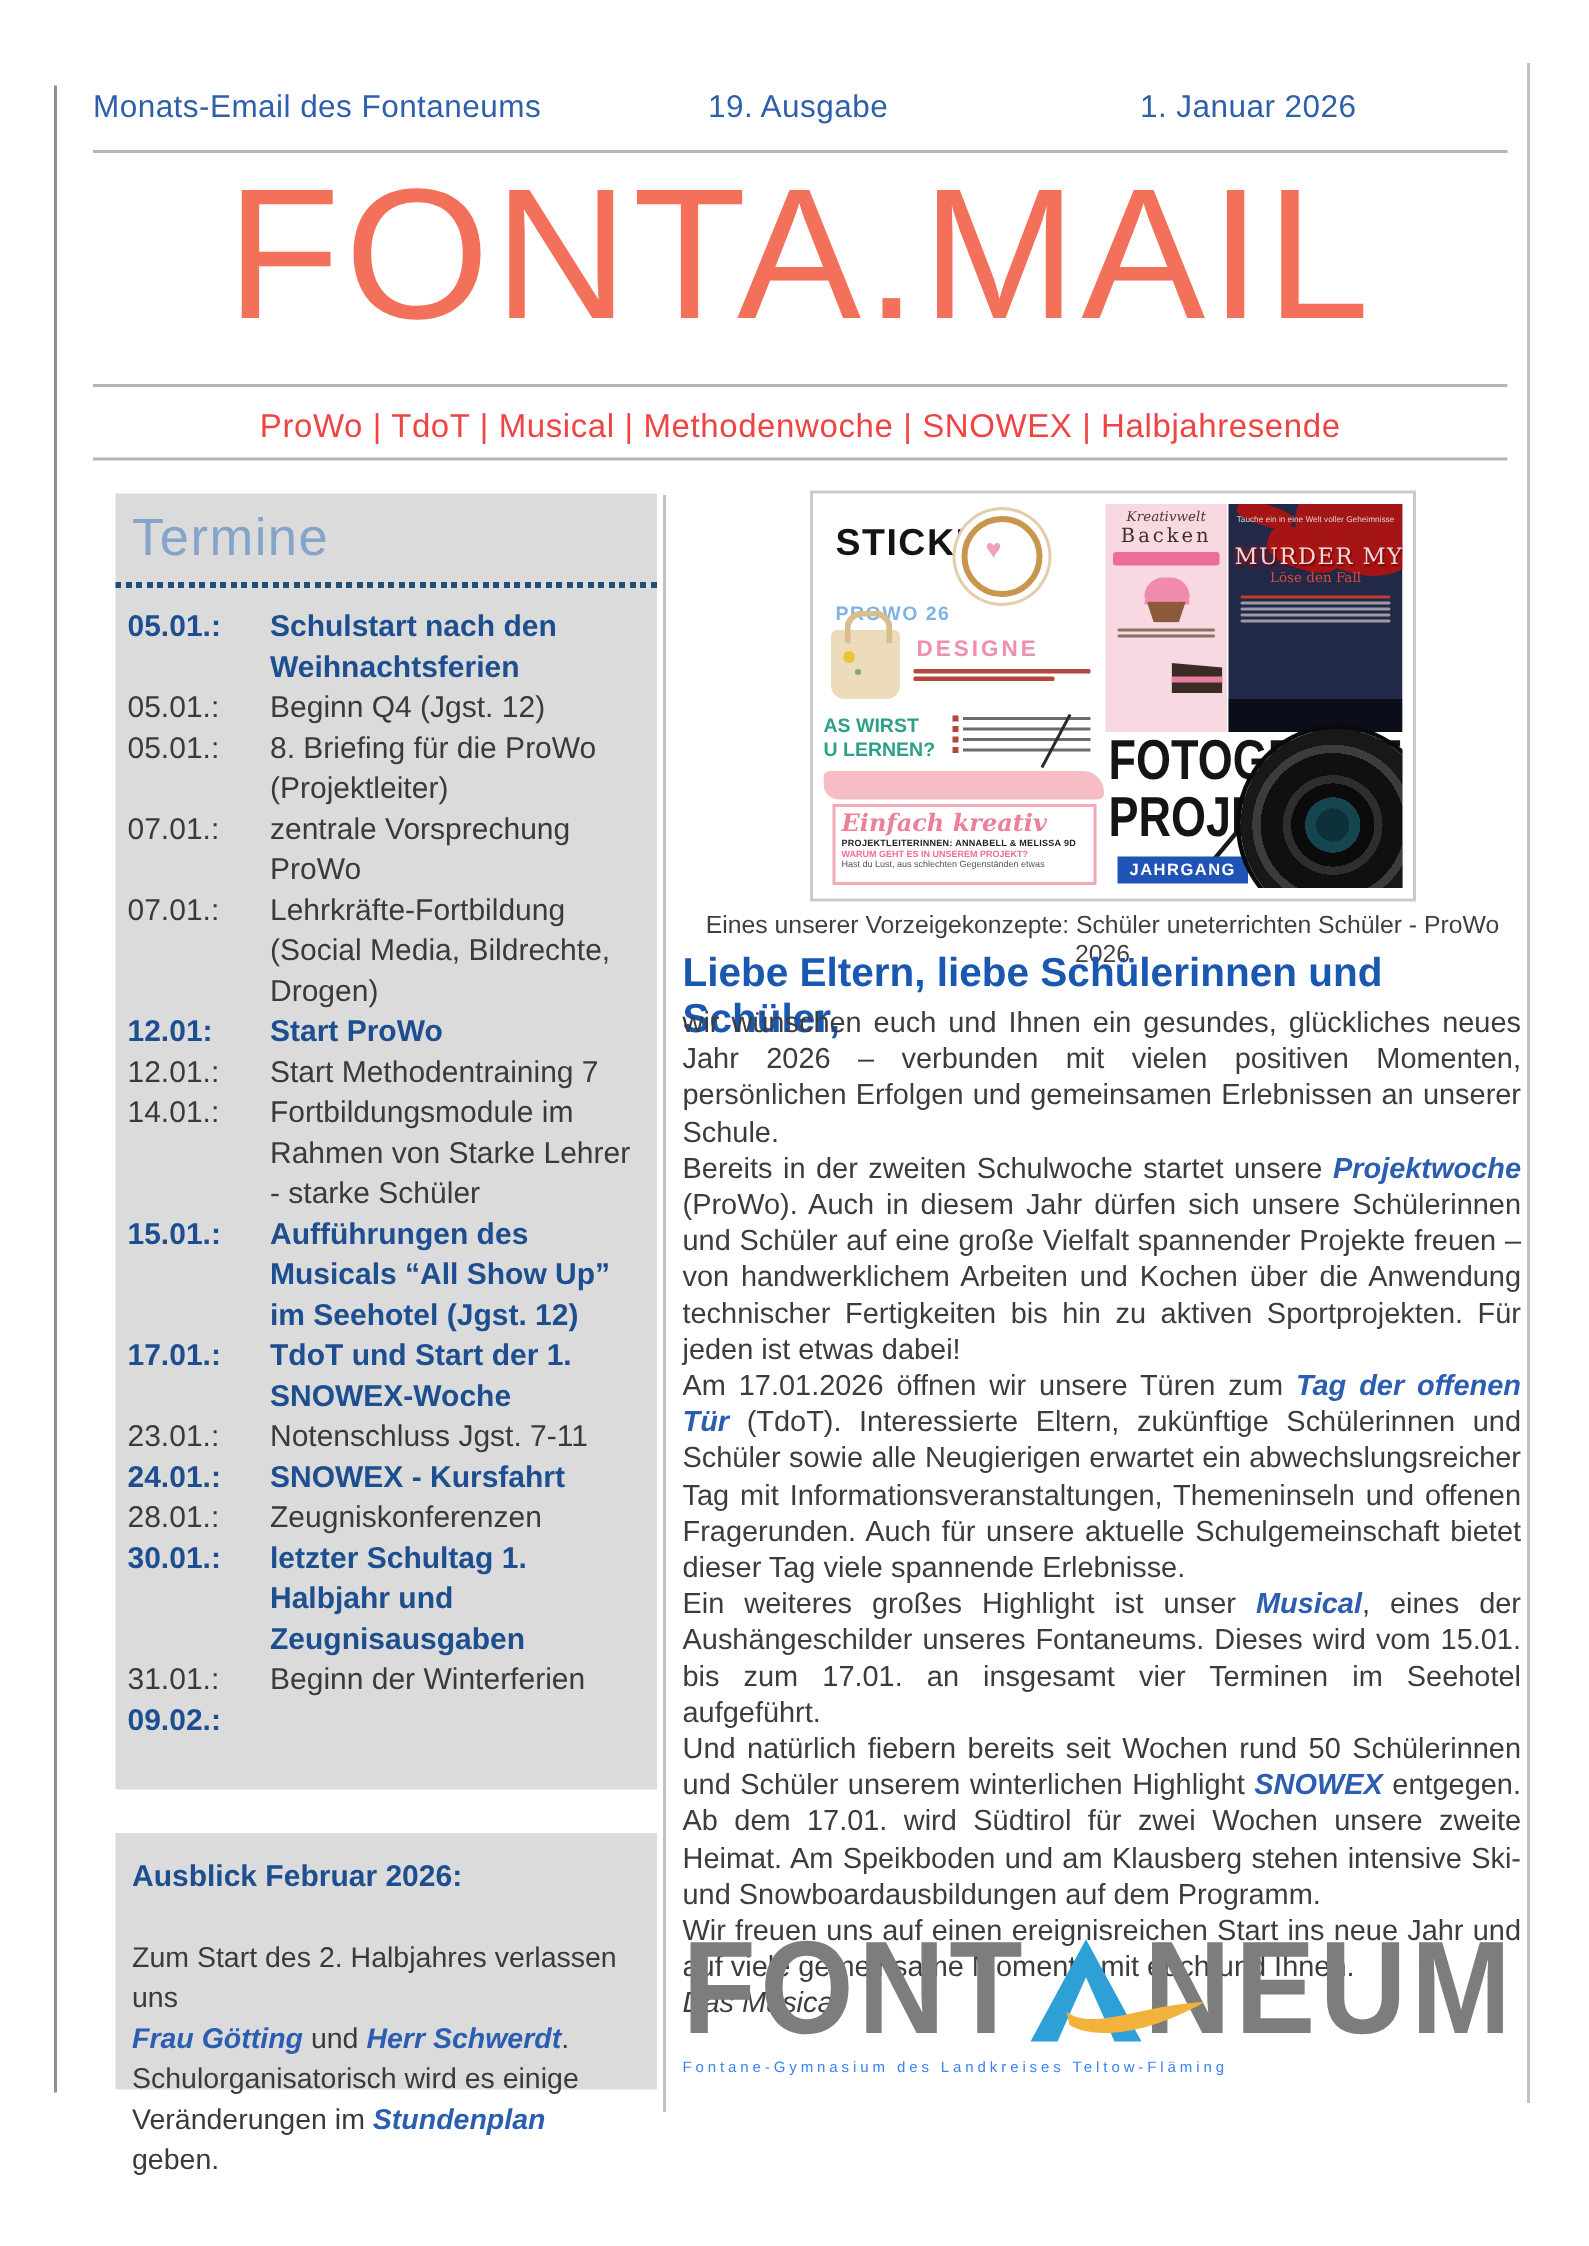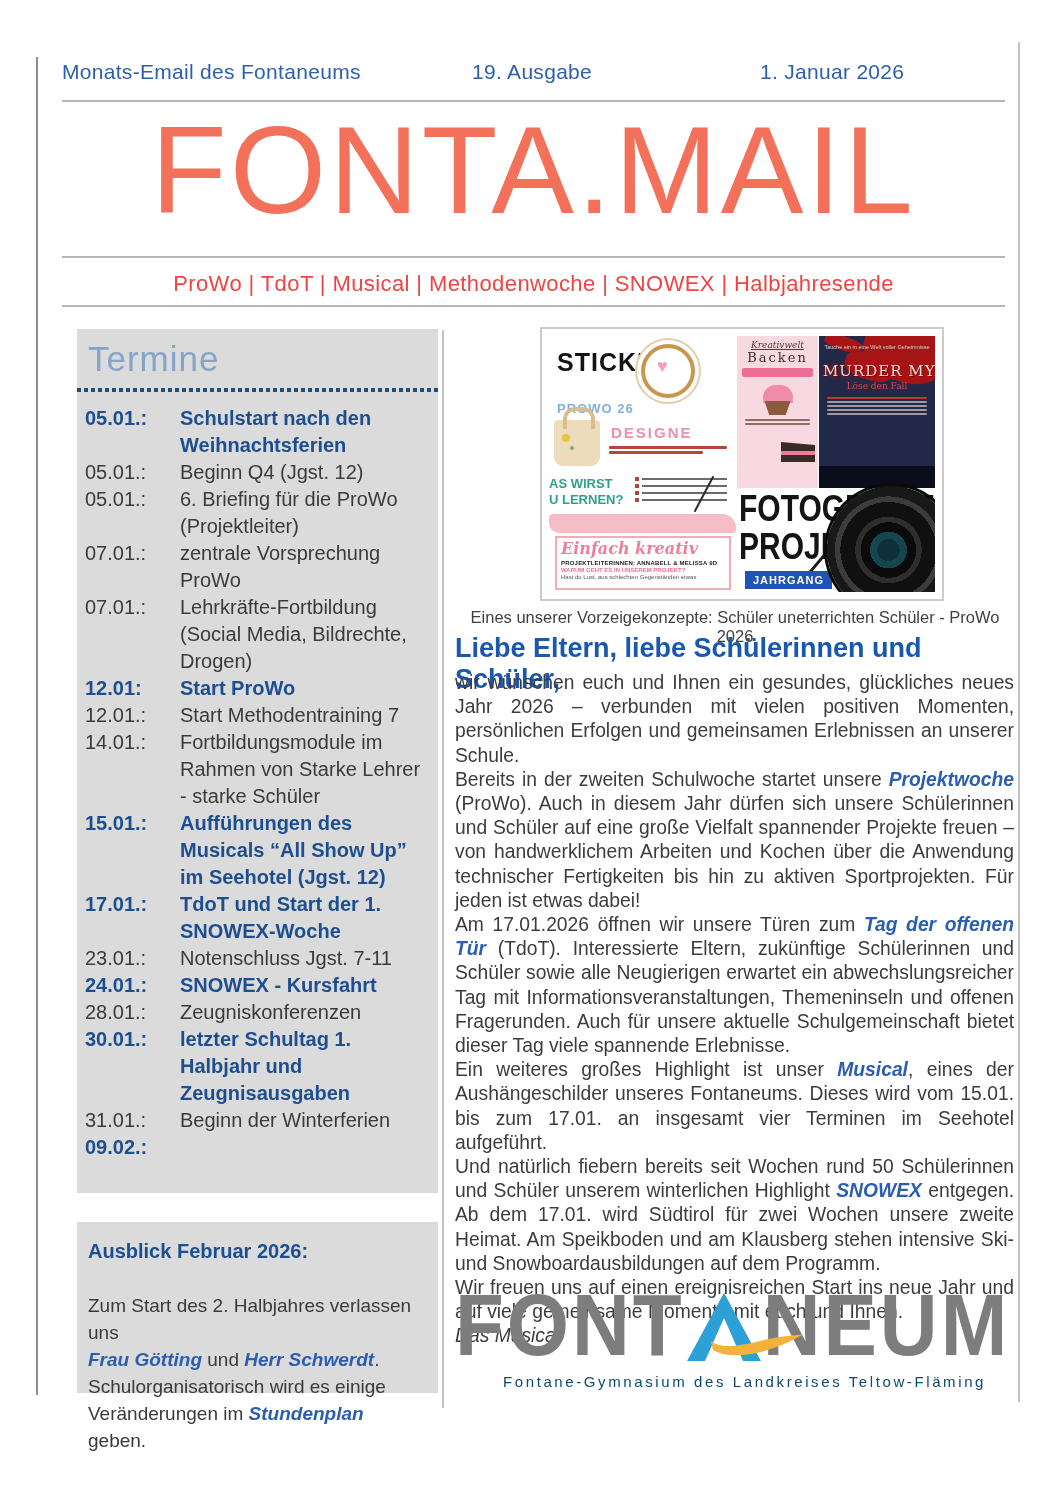--- a/index.html
+++ b/index.html
@@ -69,21 +69,21 @@
   .bullets .b s{flex:1;height:2.5px;background:#6b6b6b;text-decoration:none;}
   .needle{position:absolute;left:154px;top:138px;width:2px;height:40px;background:#2b2b2b;transform:rotate(28deg);}
   .pink-stroke{position:absolute;left:0;top:178px;width:187px;height:19px;background:#f6bdc7;border-radius:4px 14px 4px 10px;}
   .kreativ-card{position:absolute;left:6px;top:200px;width:176px;height:54px;background:#fff;
     border:2px solid #f2aab6;box-sizing:border-box;padding:1px 4px;overflow:hidden;}
   .kreativ-script{font-family:"DejaVu Serif",serif;font-style:italic;font-weight:700;font-size:16px;color:#ed7f9b;}
   .projektleiter{font-size:6px;font-weight:700;color:#222;margin-top:2px;letter-spacing:.2px;}
   .warum{font-size:6px;font-weight:700;color:#ef6e96;margin-top:1px;}
   .hast{font-size:6px;color:#555;margin-top:1px;}
 
-  .backen-l1{margin-top:4px;text-align:center;font-family:"DejaVu Serif",serif;font-style:italic;font-size:9px;color:#4a3b33;text-decoration:underline;}
+  .backen-l1{margin-top:4px;text-align:center;font-family:"DejaVu Serif",serif;font-style:italic;font-size:9px;color:#4a3b33;}
   .backen-l2{text-align:center;font-family:"DejaVu Serif",serif;font-size:13px;letter-spacing:2px;color:#3c2f28;}
   .backen-banner{margin:3px 5px;height:9px;background:#ec6e96;border-radius:2px;}
   .cupcake{position:relative;width:34px;height:30px;margin:8px auto 0;}
   .cupcake::before{content:"";position:absolute;left:2px;top:0;width:30px;height:16px;border-radius:14px 14px 4px 4px;
     background:#f08bab;box-shadow:-3px 5px 0 -3px #f08bab,3px 5px 0 -3px #f08bab;}
   .cupcake::after{content:"";position:absolute;left:4px;bottom:0;width:26px;height:14px;background:#8a5a3b;
     clip-path:polygon(0 0,100% 0,82% 100%,18% 100%);}
   .cake-slice{position:absolute;right:3px;bottom:26px;width:34px;height:20px;background:#3a2b25;
     clip-path:polygon(0 100%,100% 100%,100% 15%,0 0);}
   .cake-slice::before{content:"";position:absolute;left:0;top:9px;width:100%;height:4px;background:#e87ea1;}
@@ -121,21 +121,21 @@
     text-align:justify;color:#3c3c3c;}
   .article-body p{margin:0;}
   .article-body p.italic{font-style:italic;}
 
   
   .logo{position:absolute;left:455px;top:1297px;}
   .logo-word{display:flex;align-items:flex-end;color:#7d7d7d;font-size:80px;font-weight:700;
     line-height:.8;letter-spacing:3px;transform:scaleY(1.1);transform-origin:bottom left;}
   .logo-a{position:relative;width:74px;height:62px;margin:0 2px;}
   .logo-a svg{overflow:visible;}
-  .logo-tagline{margin-top:12px;font-size:15px;letter-spacing:2.6px;color:#0c4a6e;margin-left:48px;}
+  .logo-tagline{margin-top:12px;font-size:10px;letter-spacing:2.6px;color:#3b82f6;}
 </style>
 </head>
 <body>
 
 <div class="page">
 
   <div class="vline left"></div>
   <div class="vline mid"></div>
   <div class="vline right"></div>
   <div class="hrule" style="top:100px"></div>
@@ -156,21 +156,21 @@
         <div class="t-row bold">
           <span class="t-date">05.01.:</span>
           <span class="t-text">Schulstart nach den Weihnachtsferien</span>
         </div>
         <div class="t-row">
           <span class="t-date">05.01.:</span>
           <span class="t-text">Beginn Q4 (Jgst. 12)</span>
         </div>
         <div class="t-row">
           <span class="t-date">05.01.:</span>
-          <span class="t-text">6. Briefing für die ProWo (Projektleiter)</span>
+          <span class="t-text">8. Briefing für die ProWo (Projektleiter)</span>
         </div>
         <div class="t-row">
           <span class="t-date">07.01.:</span>
           <span class="t-text">zentrale Vorsprechung ProWo</span>
         </div>
         <div class="t-row">
           <span class="t-date">07.01.:</span>
           <span class="t-text">Lehrkräfte-Fortbildung (Social Media, Bildrechte, Drogen)</span>
         </div>
         <div class="t-row bold">

